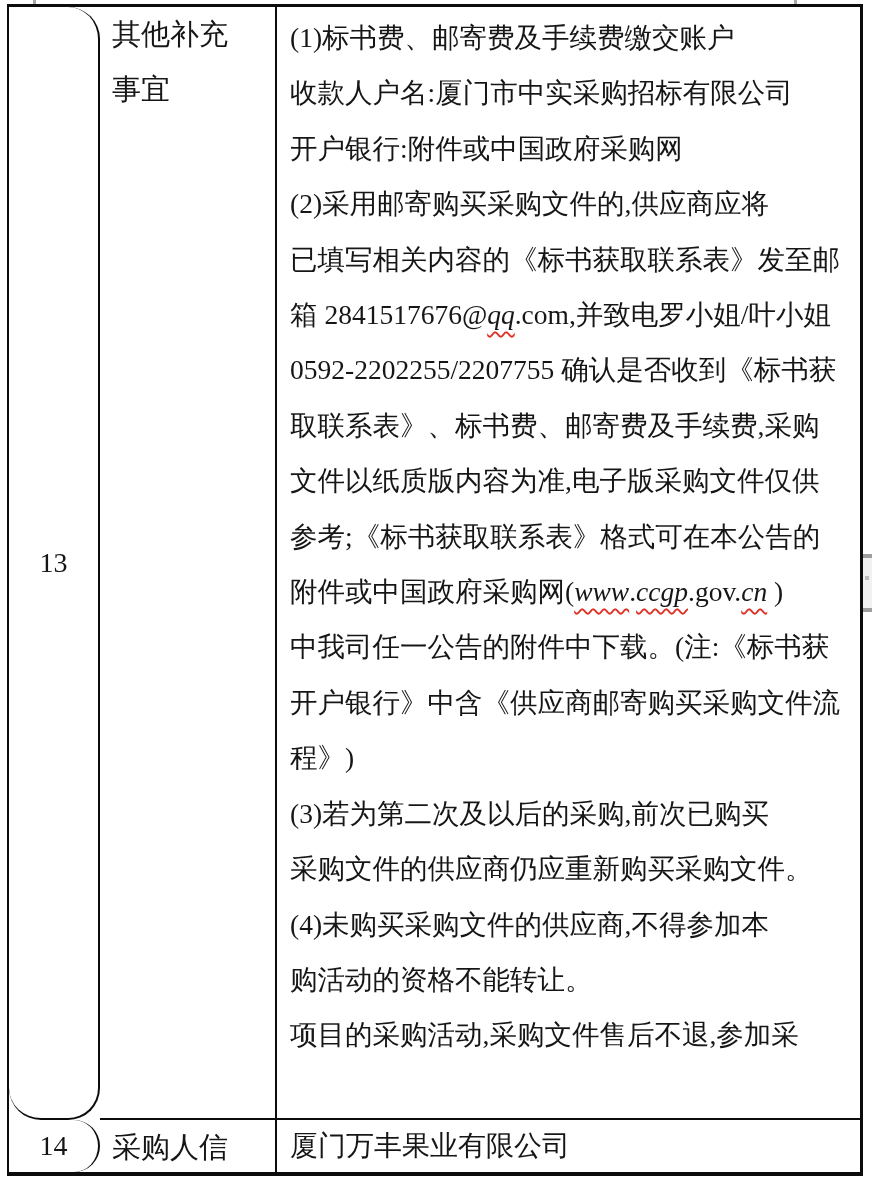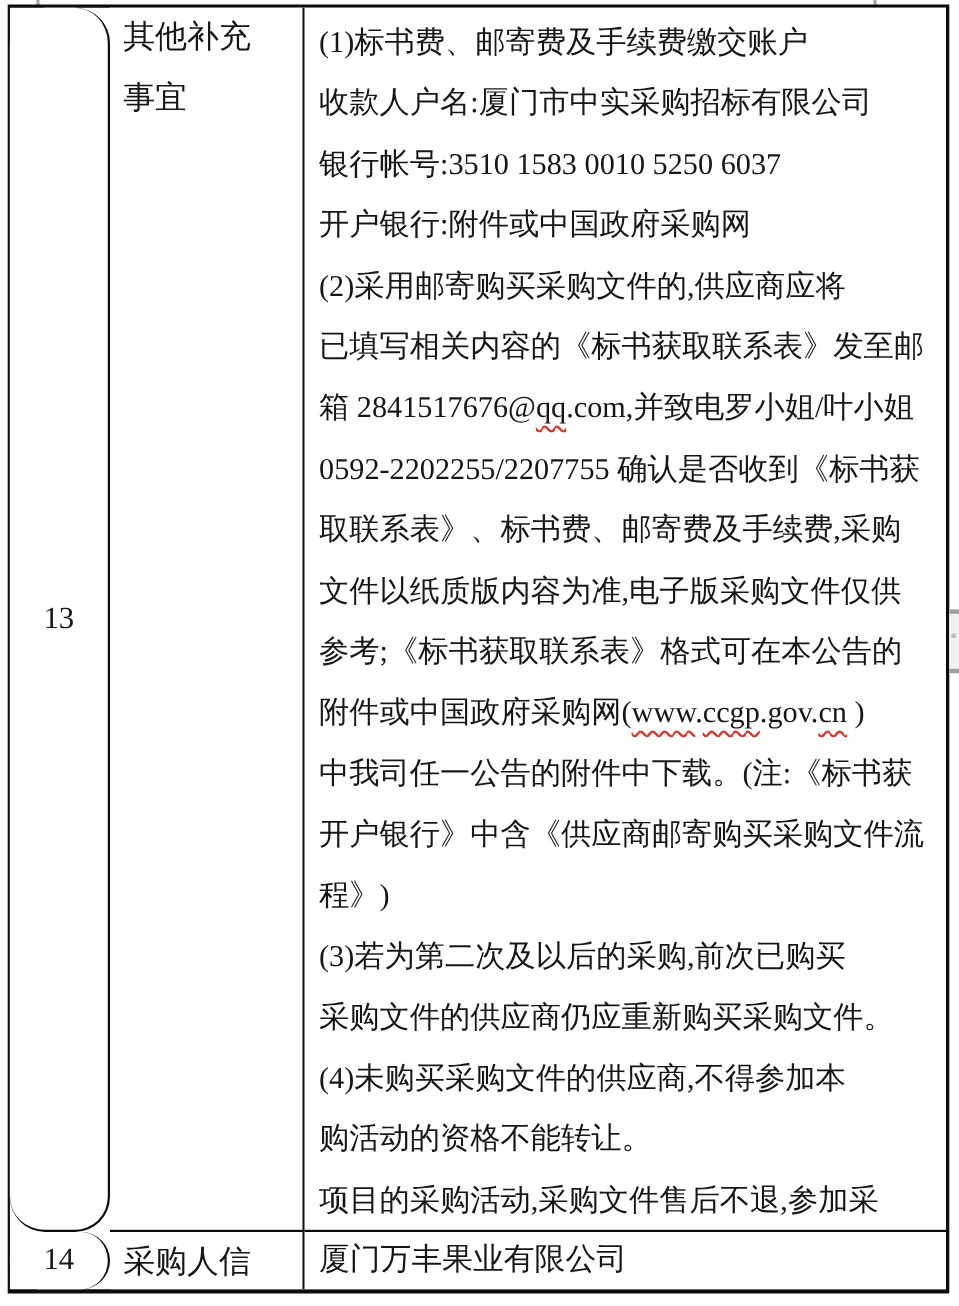--- a/index.html
+++ b/index.html
@@ -59,20 +59,21 @@
     display:flex;flex-direction:column;justify-content:center;
     padding-left:13px;font-size:28px;line-height:50px;
   }
   .content-line{white-space:nowrap;}
   .squiggle{
     text-decoration-line:underline;
     text-decoration-style:wavy;
     text-decoration-color:#e03125;
     text-decoration-thickness:2px;
     text-underline-offset:7px;
+    font-style:italic;
   }
 </style>
 </head>
 <body>
 
 <div class="page">
 
   <div class="tick tick-left"></div>
   <div class="tick tick-right"></div>
 
@@ -80,21 +81,20 @@
 
     <div class="cell cell-no col-divider row-divider">
       <span>13</span>
     </div>
     <div class="cell cell-label col-divider row-divider">
       <span>其他补充事宜</span>
     </div>
     <div class="cell cell-content row-divider">
         <div class="content-line"><span>(1)标书费、邮寄费及手续费缴交账户</span></div>
         <div class="content-line"><span>收款人户名:厦门市中实采购招标有限公司</span></div>
-        <div class="content-line"><span>银行帐号:3510 1583 0010 5250 6037</span></div>
         <div class="content-line"><span>开户银行:附件或中国政府采购网</span></div>
         <div class="content-line"><span>(2)采用邮寄购买采购文件的,供应商应将</span></div>
         <div class="content-line"><span>已填写相关内容的《标书获取联系表》发至邮</span></div>
         <div class="content-line"><span>箱 2841517676@</span><span class="squiggle">qq</span><span>.com,并致电罗小姐/叶小姐</span></div>
         <div class="content-line"><span>0592-2202255/2207755 确认是否收到《标书获</span></div>
         <div class="content-line"><span>取联系表》、标书费、邮寄费及手续费,采购</span></div>
         <div class="content-line"><span>文件以纸质版内容为准,电子版采购文件仅供</span></div>
         <div class="content-line"><span>参考;《标书获取联系表》格式可在本公告的</span></div>
         <div class="content-line"><span>附件或中国政府采购网(</span><span class="squiggle">www</span><span>.</span><span class="squiggle">ccgp</span><span>.gov.</span><span class="squiggle">cn</span><span> )</span></div>
         <div class="content-line"><span>中我司任一公告的附件中下载。(注:《标书获</span></div>

